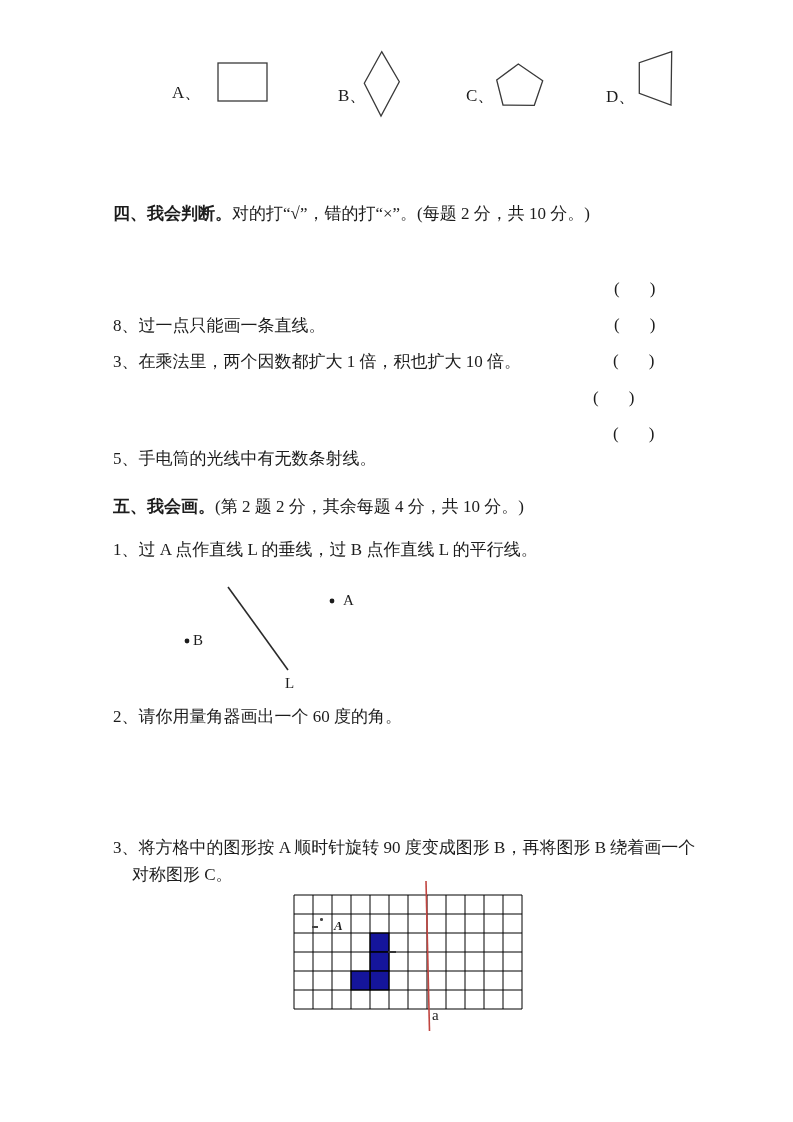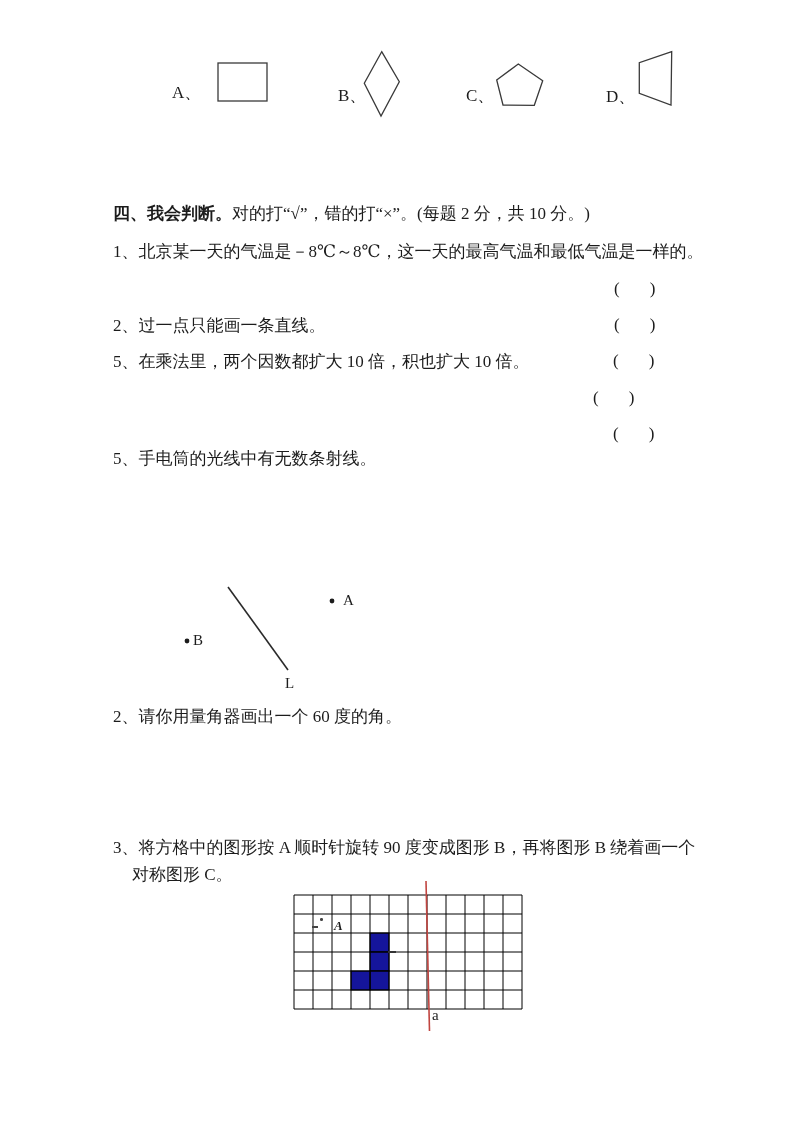--- a/index.html
+++ b/index.html
@@ -32,35 +32,38 @@
     <rect x="218" y="63" width="49" height="38" fill="none" stroke="#3a3a3a" stroke-width="1.3"></rect>
     <polygon points="381.7,51.7 399.3,81.7 381,116 364.3,83.3" fill="none" stroke="#3a3a3a" stroke-width="1.3"></polygon>
     <polygon points="518.3,64 542.7,80.7 534.3,105.3 503,105 496.7,80" fill="none" stroke="#3a3a3a" stroke-width="1.3"></polygon>
     <polygon points="671.7,51.7 639.3,62.7 639.3,93.3 671,105" fill="none" stroke="#3a3a3a" stroke-width="1.3"></polygon>
   </svg>
 
   <div class="line" style="left:113px;top:203px">
     <span class="bold">四、我会判断。</span><span>对的打“√”，错的打“×”。(每题 2 分，共 10 分。)</span>
   </div>
 
-  <div class="line" style="left:113px;top:241px">1、北京某一天的气温是－8℃～8℃，这一天的最高气温和最低气温是一样的。</div>
   <span class="paren" style="left:614px;top:279px"><span>(</span><span class="paren-gap"></span><span>)</span></span>
 
-  <div class="line" style="left:113px;top:315px">2、过一点只能画一条直线。</div>
+  <div class="line" style="left:113px;top:315px">8、过一点只能画一条直线。</div>
   <span class="paren" style="left:614px;top:315px"><span>(</span><span class="paren-gap"></span><span>)</span></span>
 
-  <div class="line" style="left:113px;top:351px">5、在乘法里，两个因数都扩大 10 倍，积也扩大 10 倍。</div>
+  <div class="line" style="left:113px;top:351px">3、在乘法里，两个因数都扩大 1 倍，积也扩大 10 倍。</div>
   <span class="paren" style="left:613px;top:351px"><span>(</span><span class="paren-gap"></span><span>)</span></span>
 
   <span class="paren" style="left:593px;top:388px"><span>(</span><span class="paren-gap"></span><span>)</span></span>
 
   <div class="line" style="left:113px;top:448px">5、手电筒的光线中有无数条射线。</div>
   <span class="paren" style="left:613px;top:424px"><span>(</span><span class="paren-gap"></span><span>)</span></span>
 
+  <div class="line" style="left:113px;top:496px">
+    <span class="bold">五、我会画。</span><span>(第 2 题 2 分，其余每题 4 分，共 10 分。)</span>
+  </div>
 
+  <div class="line" style="left:113px;top:539px">1、过 A 点作直线 L 的垂线，过 B 点作直线 L 的平行线。</div>
 
   <svg style="left:0;top:560px" width="793" height="140" viewBox="0 0 793 140">
     <line x1="228" y1="27" x2="288" y2="110" stroke="#2a2a2a" stroke-width="1.6"></line>
     <circle cx="332" cy="41" r="2.4" fill="#1c1c1c"></circle>
     <circle cx="187" cy="81" r="2.4" fill="#1c1c1c"></circle>
   </svg>
   <span class="small-label" style="left:343px;top:592px">A</span>
   <span class="small-label" style="left:193px;top:632px">B</span>
   <span class="small-label" style="left:285px;top:675px">L</span>
 

